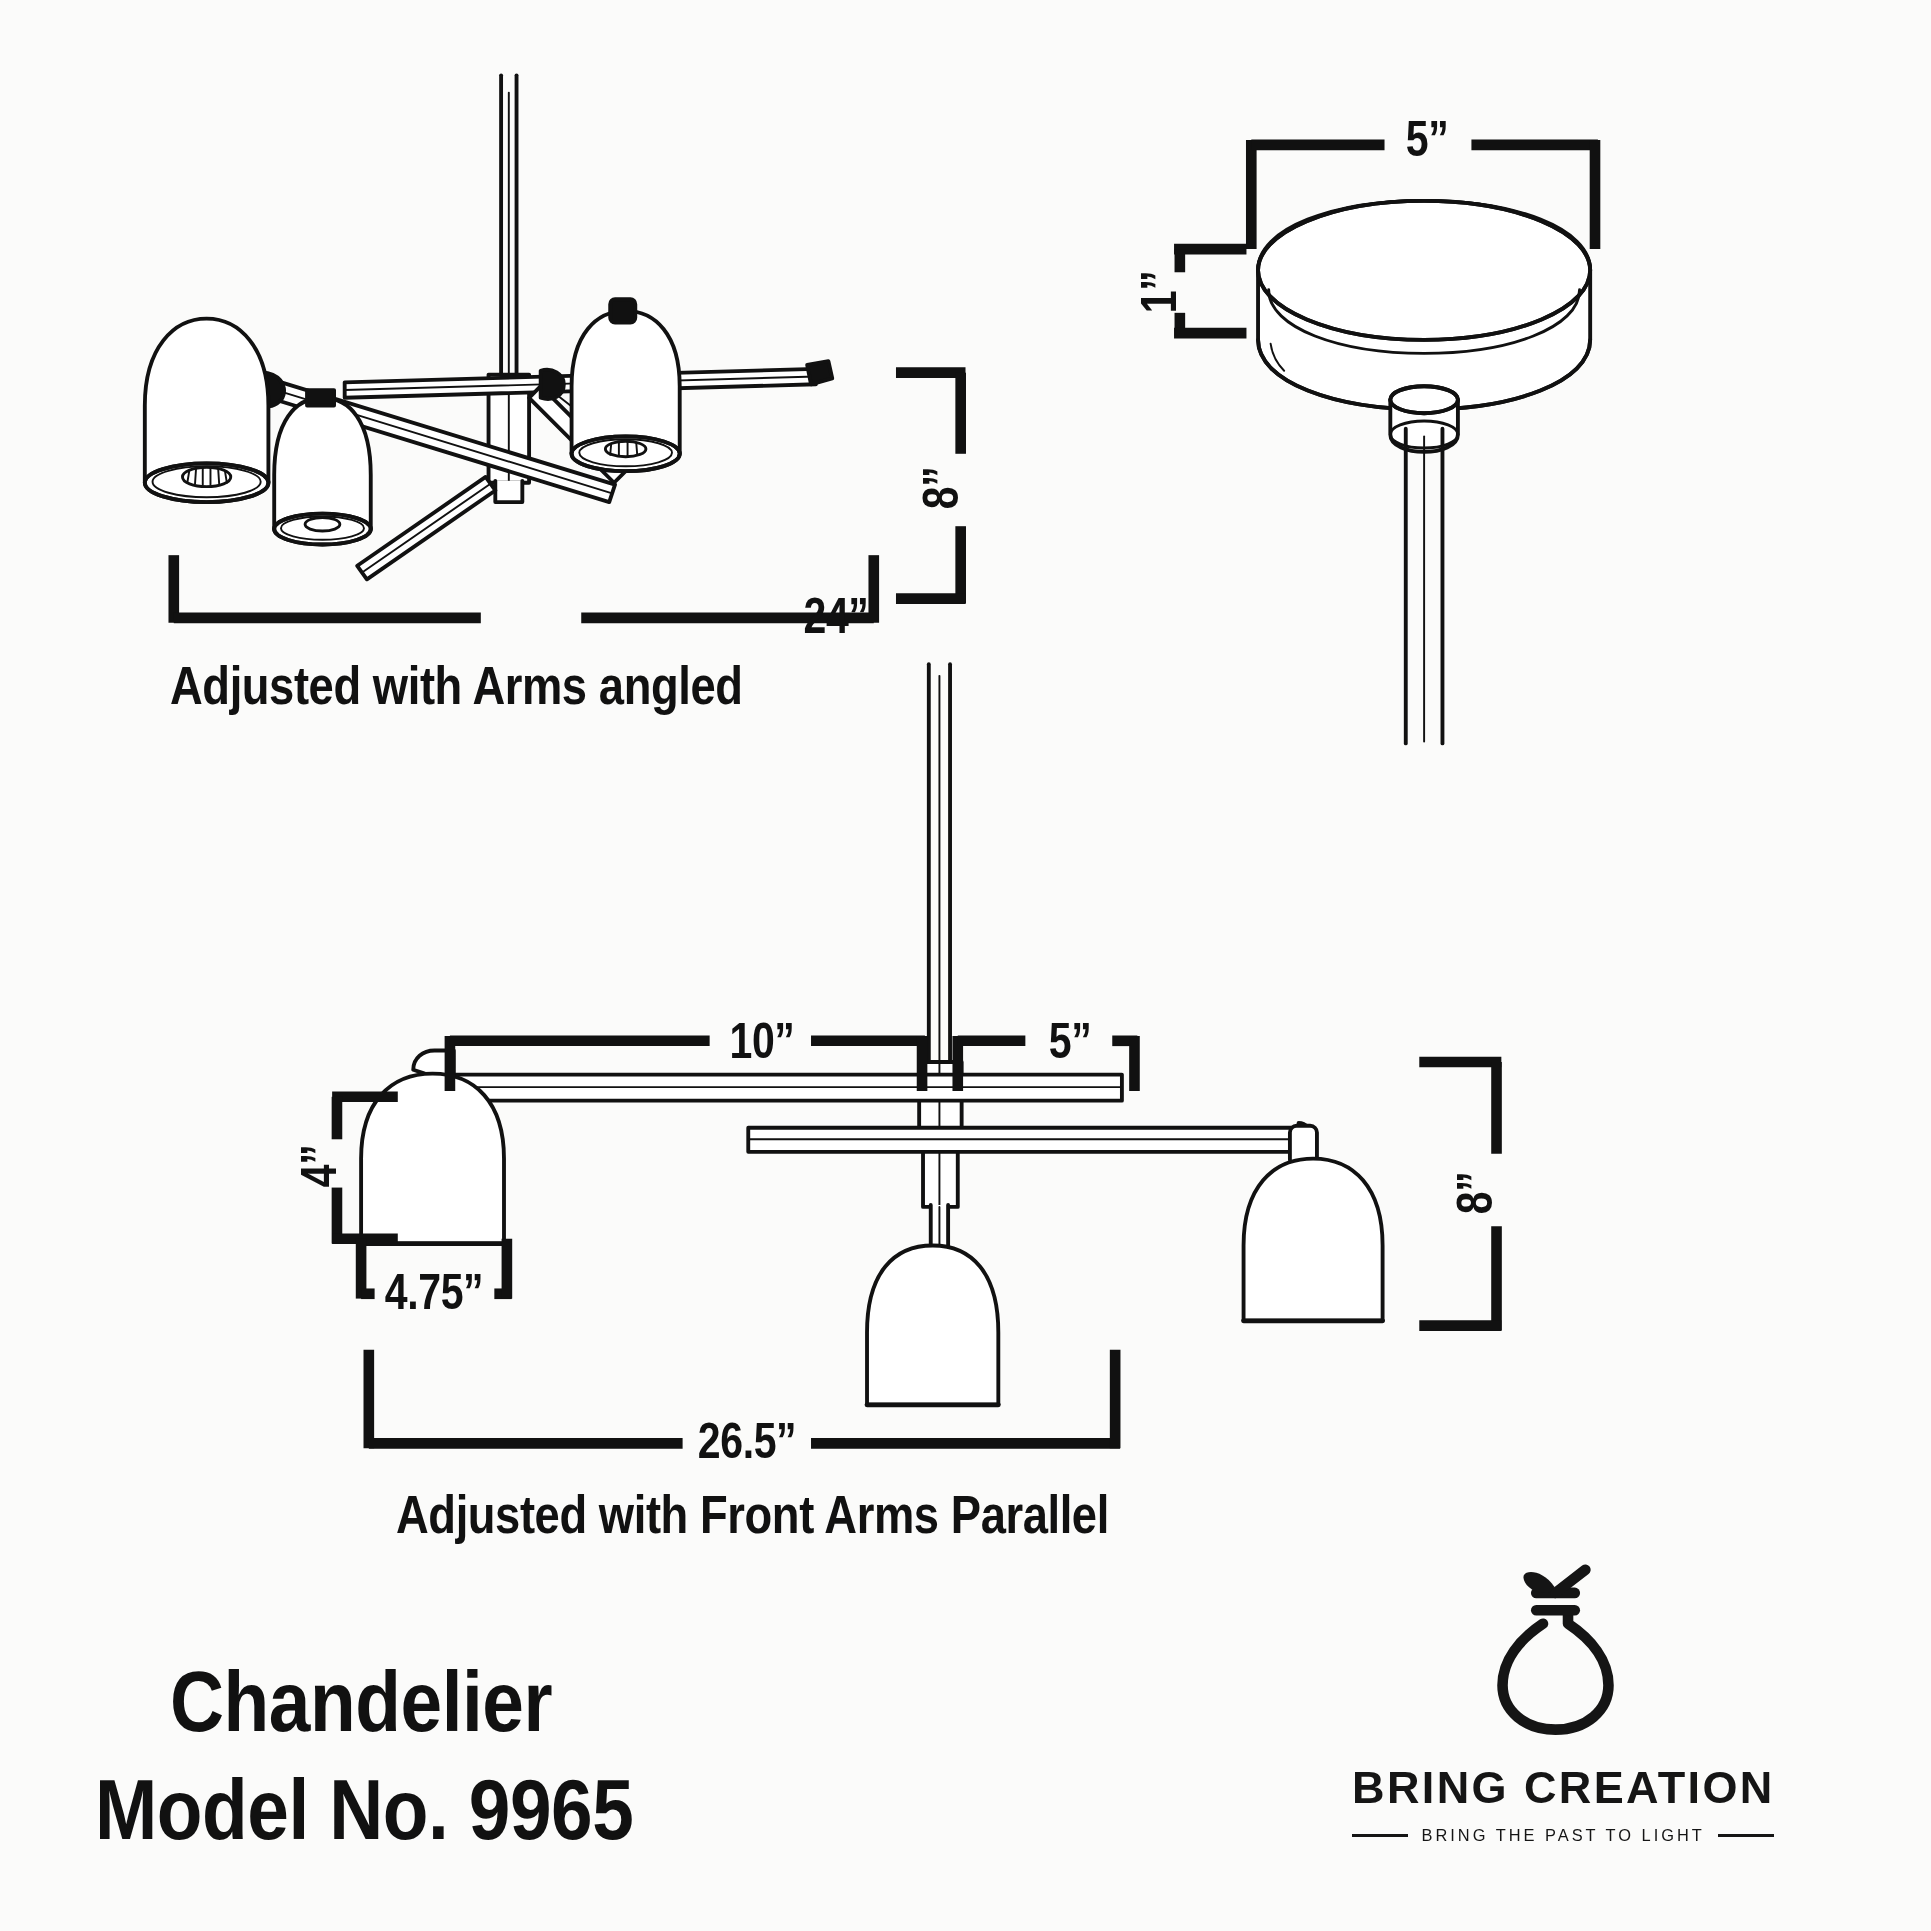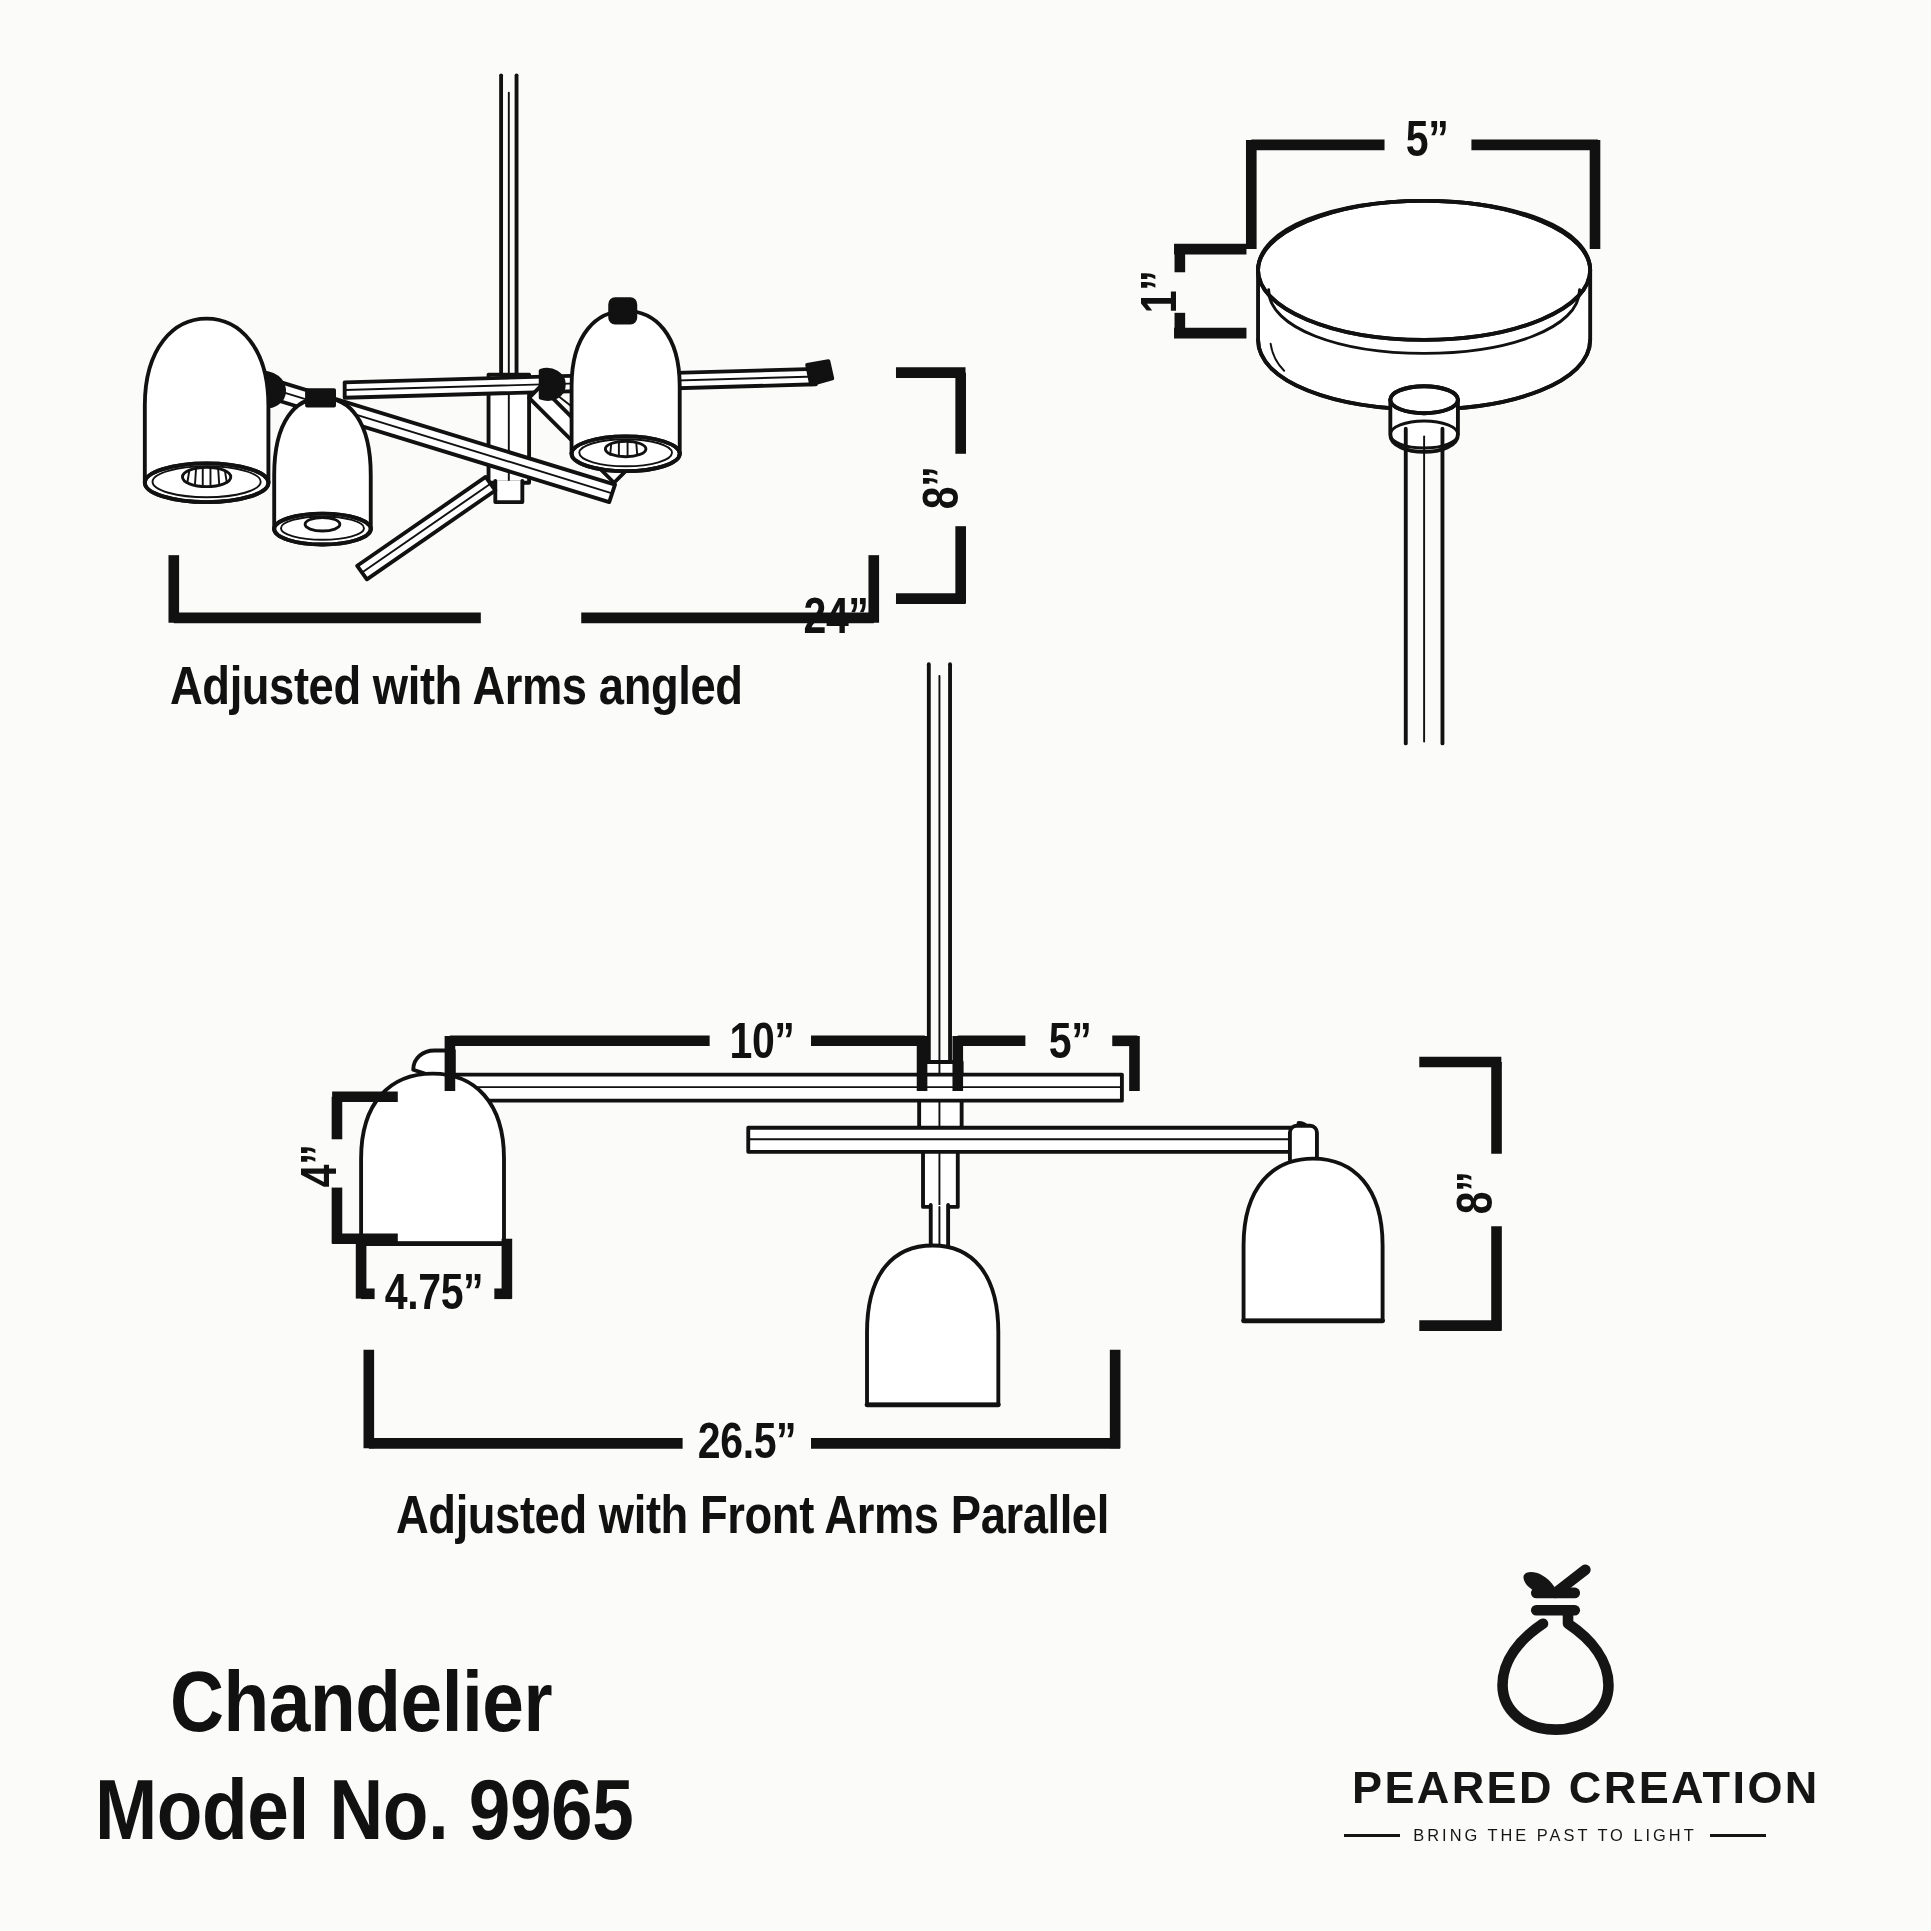--- a/index.html
+++ b/index.html
@@ -76,21 +76,21 @@
     font-weight: bold;
     font-size: 45px;
     letter-spacing: 2.4px;
     color: #151515;
     white-space: nowrap;
   }
   #logo-tag-row {
     margin-top: 11.6px;
     display: flex;
     align-items: center;
-    justify-content: center;
+    justify-content: flex-start;
     gap: 13.5px;
   }
   .tag-rule {
     height: 2.9px;
     background: #151515;
     width: 56px;
     flex: 0 0 auto;
   }
   #logo-tag {
     font-family: "Liberation Sans", sans-serif;
@@ -407,21 +407,21 @@
                  C130 100 112 78 88 62 L88 48"></path>
 
         <line x1="55" y1="48" x2="95" y2="48"></line>
         <line x1="55" y1="30" x2="95" y2="30"></line>
 
         <line x1="75" y1="30" x2="106" y2="6"></line>
       </g>
 
       <path d="M74 24 C62 6 44 6 42 12 C40 20 52 32 68 30 Z" fill="#151515"></path>
     </svg>
-    <div id="logo-word">PEARED CREATION</div>
+    <div id="logo-word">BRING CREATION</div>
     <div id="logo-tag-row">
       <span class="tag-rule"></span>
       <span id="logo-tag">BRING THE PAST TO LIGHT</span>
       <span class="tag-rule"></span>
     </div>
   </div>
 
 </div>
 
 

